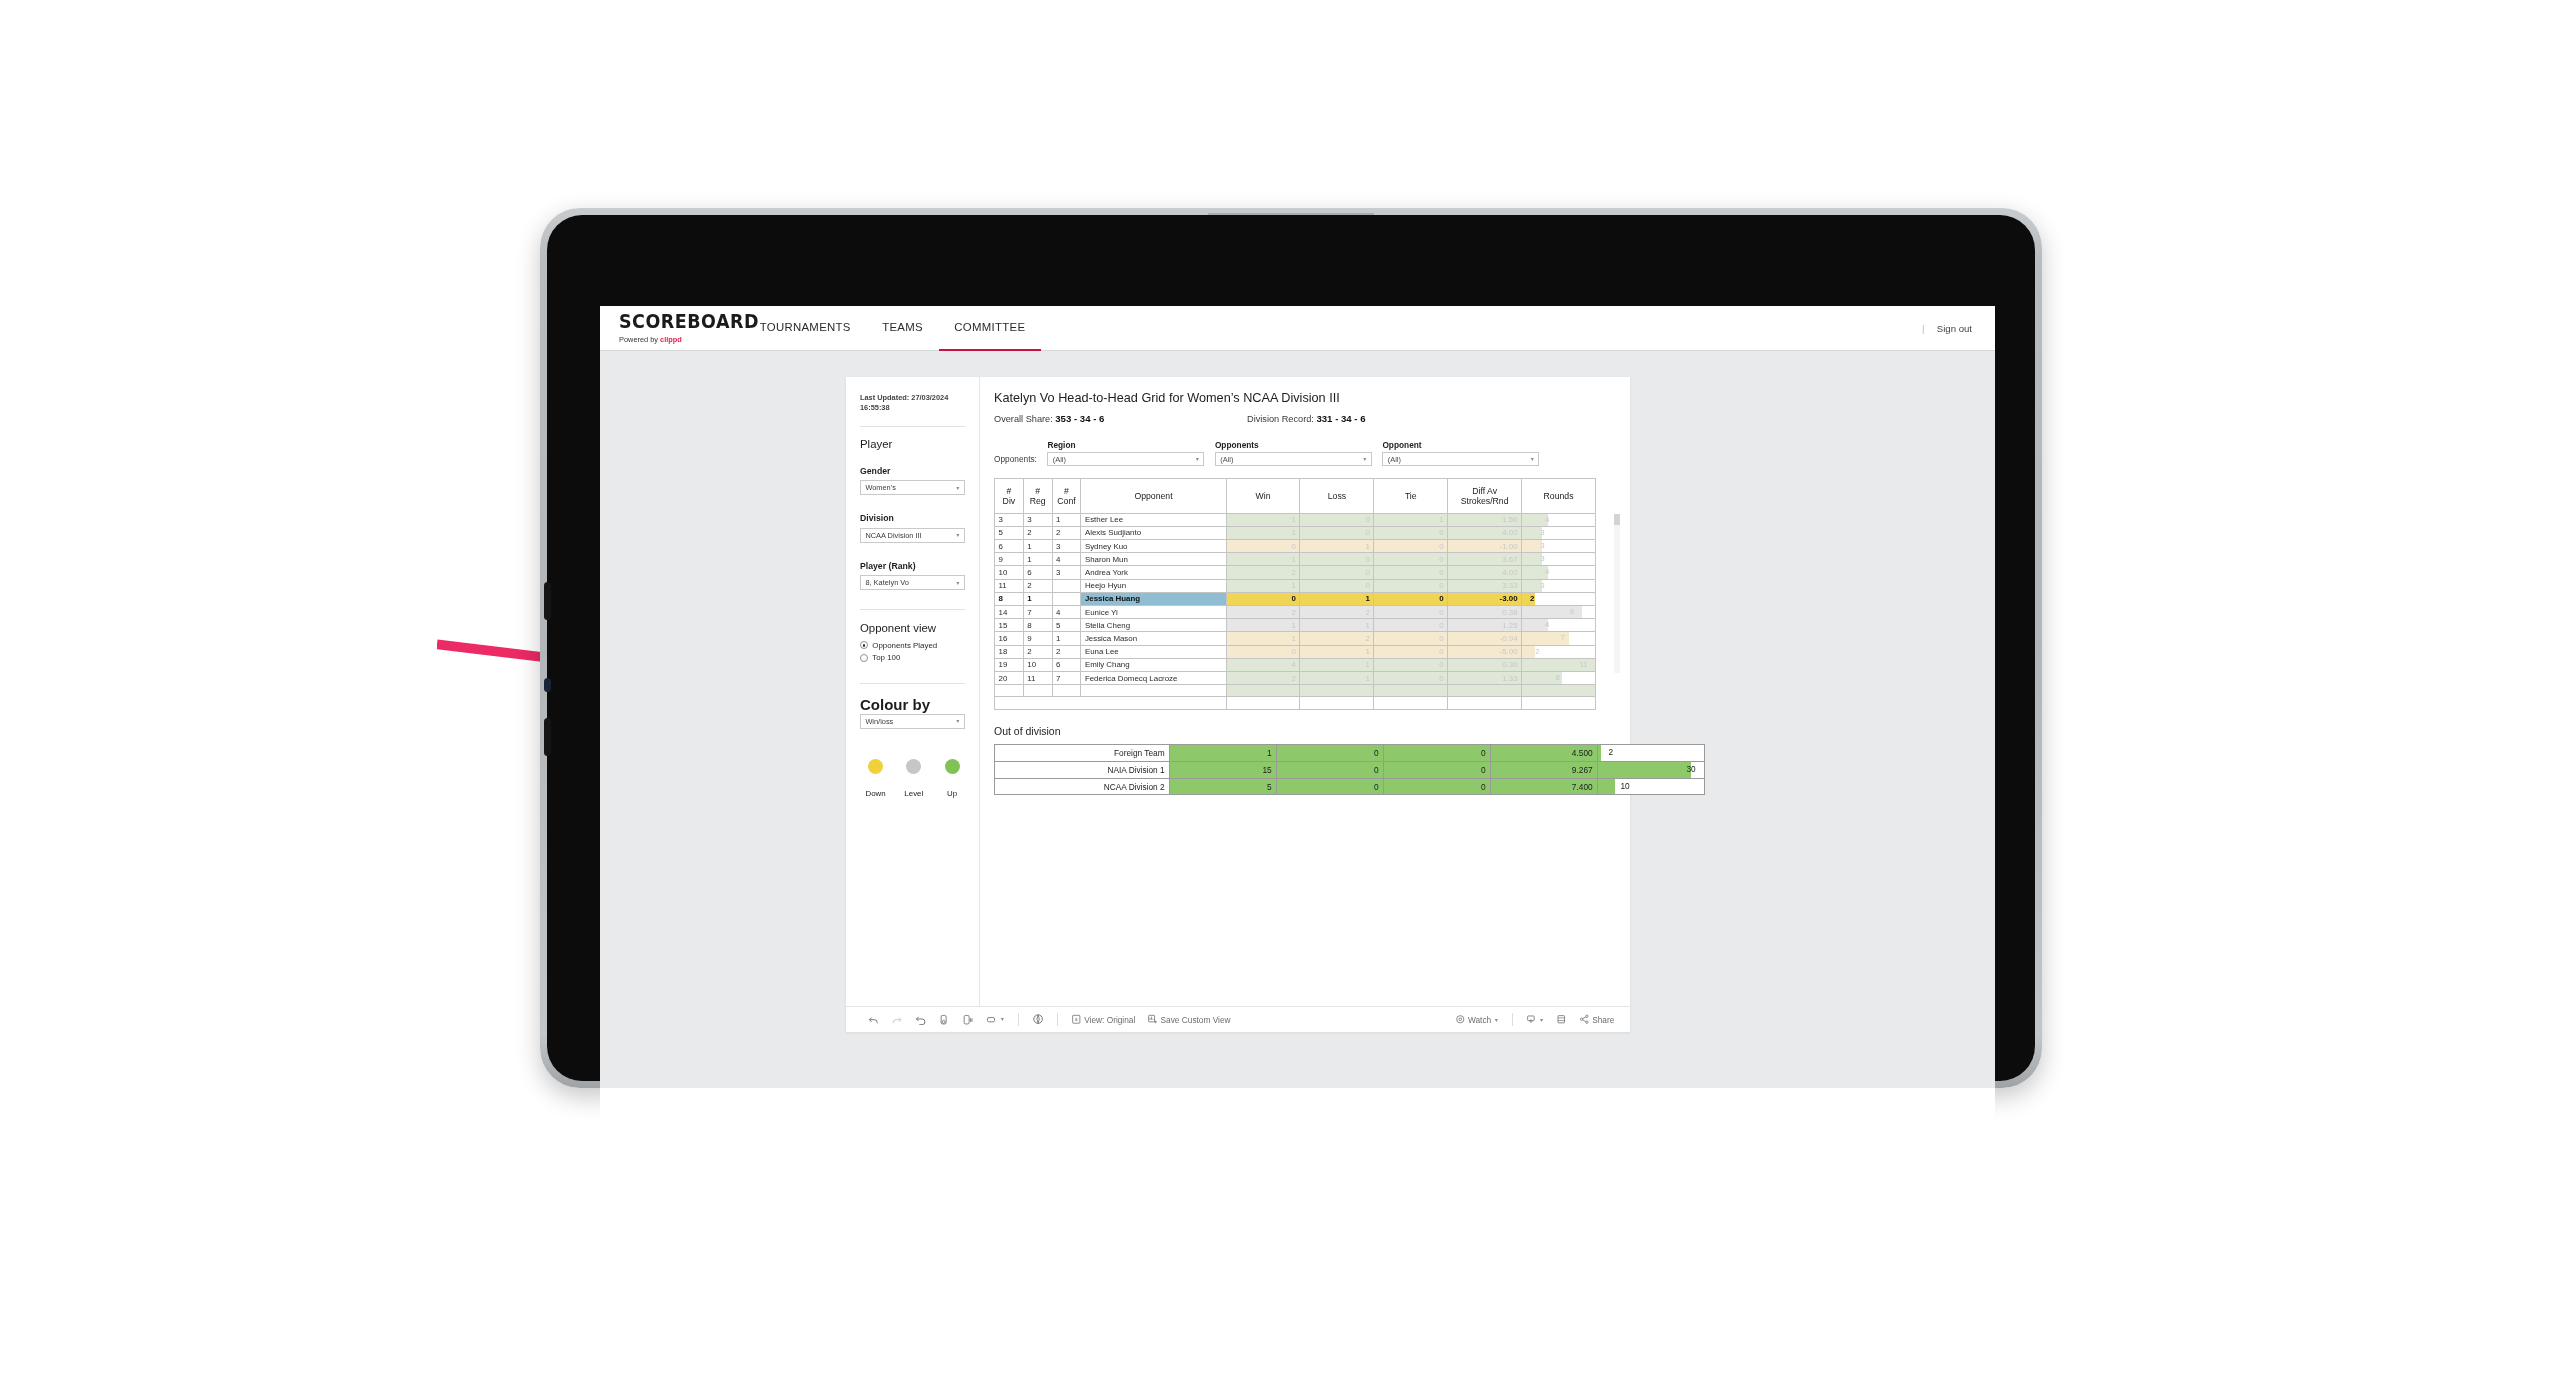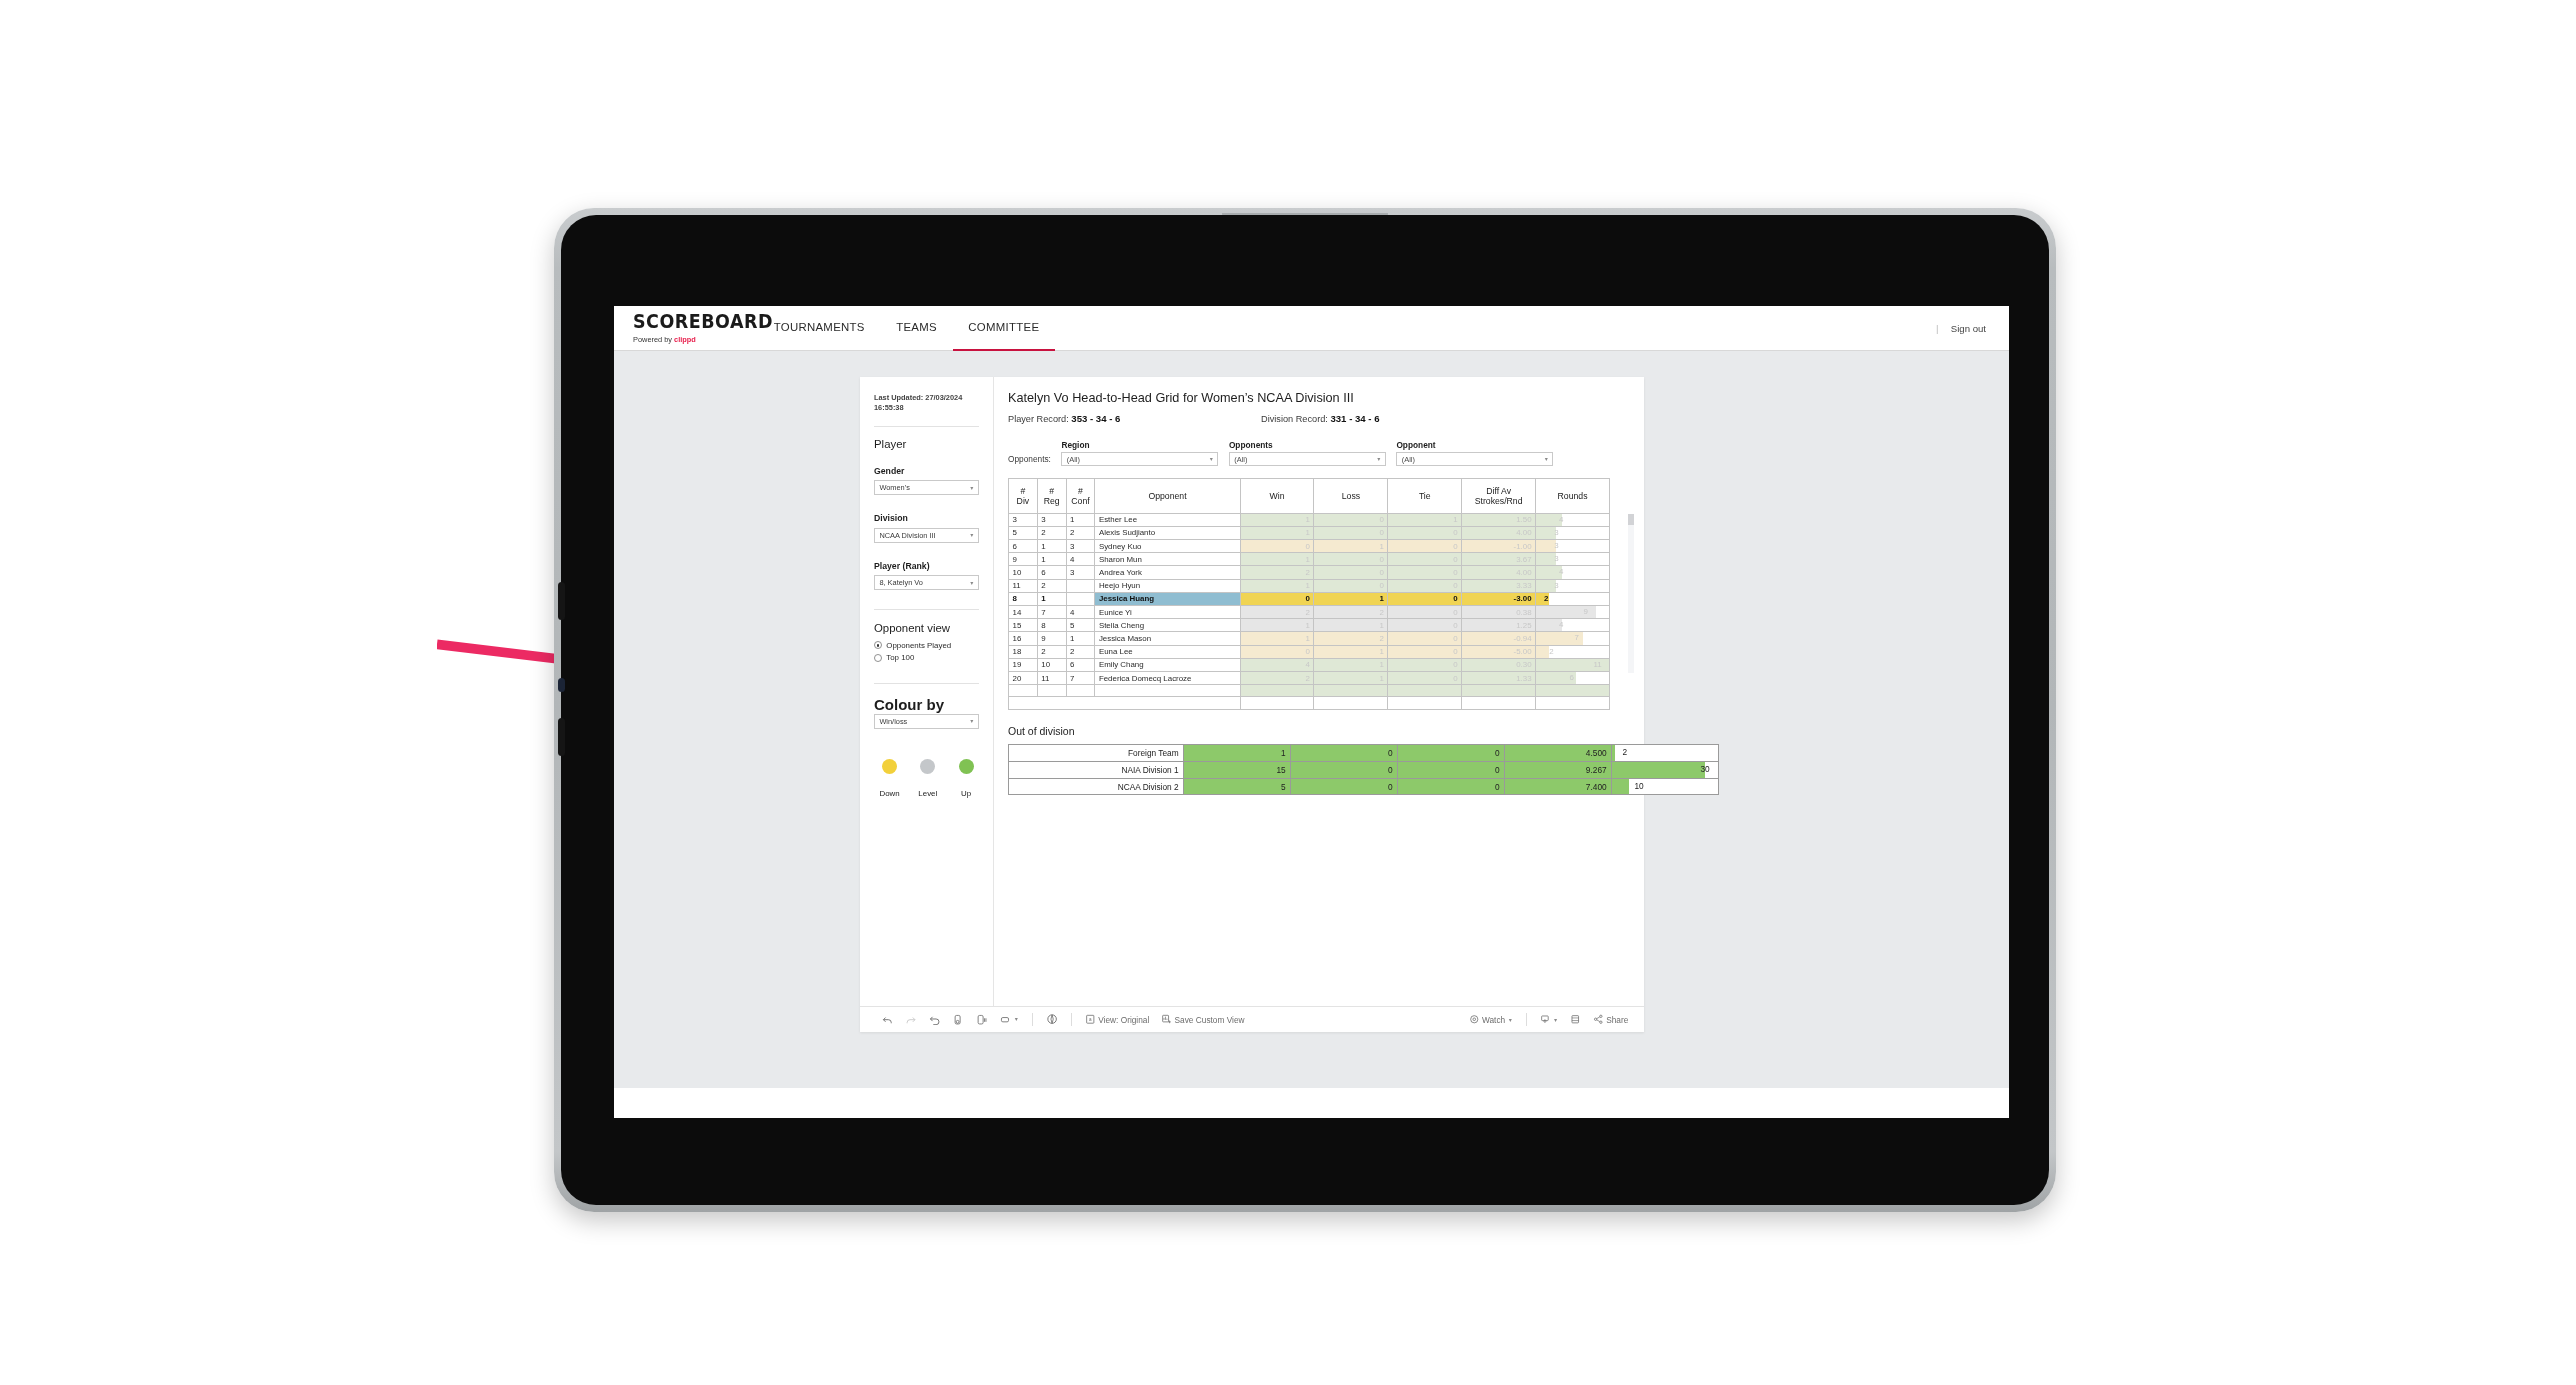--- a/index.html
+++ b/index.html
@@ -23,22 +23,22 @@
     font-weight: 400;
     letter-spacing: -0.3px;
   }
 
   
   #arrow { position: absolute; left: 437px; top: 611px; width: 786px; height: 175px; pointer-events:none; }
 
   
   #tablet {
     position: absolute;
-    left: 554px; top: 208px;
-    width: 1502px; height: 1004px;
+    left: 540px; top: 208px;
+    width: 1502px; height: 880px;
     background: linear-gradient(180deg,#c9ccce 0%, #b8bcbe 6%, #b2b6b8 50%, #c3c6c8 94%, #9fa3a5 100%);
     border-radius: 40px;
     box-shadow: 0 8.7px 24.5px rgba(0,0,0,0.22);
   }
   #tablet-inner {
     position: absolute;
     left: 7px; top: 7px; right: 7px; bottom: 7px;
     background: #0c0c0c;
     border-radius: 35px;
   }
@@ -312,21 +312,21 @@
                   <div class="legend-col">
                     <span class="dot" id="dot2" style="background: rgb(128, 194, 83);"></span>
                     <span class="legend-txt">Up</span>
                   </div>
                 </div>
               </div>
 
               <div id="main">
                 <div id="dash-title">Katelyn Vo Head-to-Head Grid for Women’s NCAA Division III</div>
                 <div id="records">
-                  <div class="rec-left"><span>Player Record: </span><b>353 -  34 - 6</b></div>
+                  <div class="rec-left"><span>Overall Share: </span><b>353 -  34 - 6</b></div>
                   <div><span>Division Record: </span><b>331 -  34 - 6</b></div>
                 </div>
 
                 <div id="filters">
                   <div class="flabel-wrap">
                     <span class="opp-lead">Opponents:</span>
                   </div>
                   <div class="flabel-wrap">
                     <span class="f-label">Region</span>
                     <span class="f-select">

